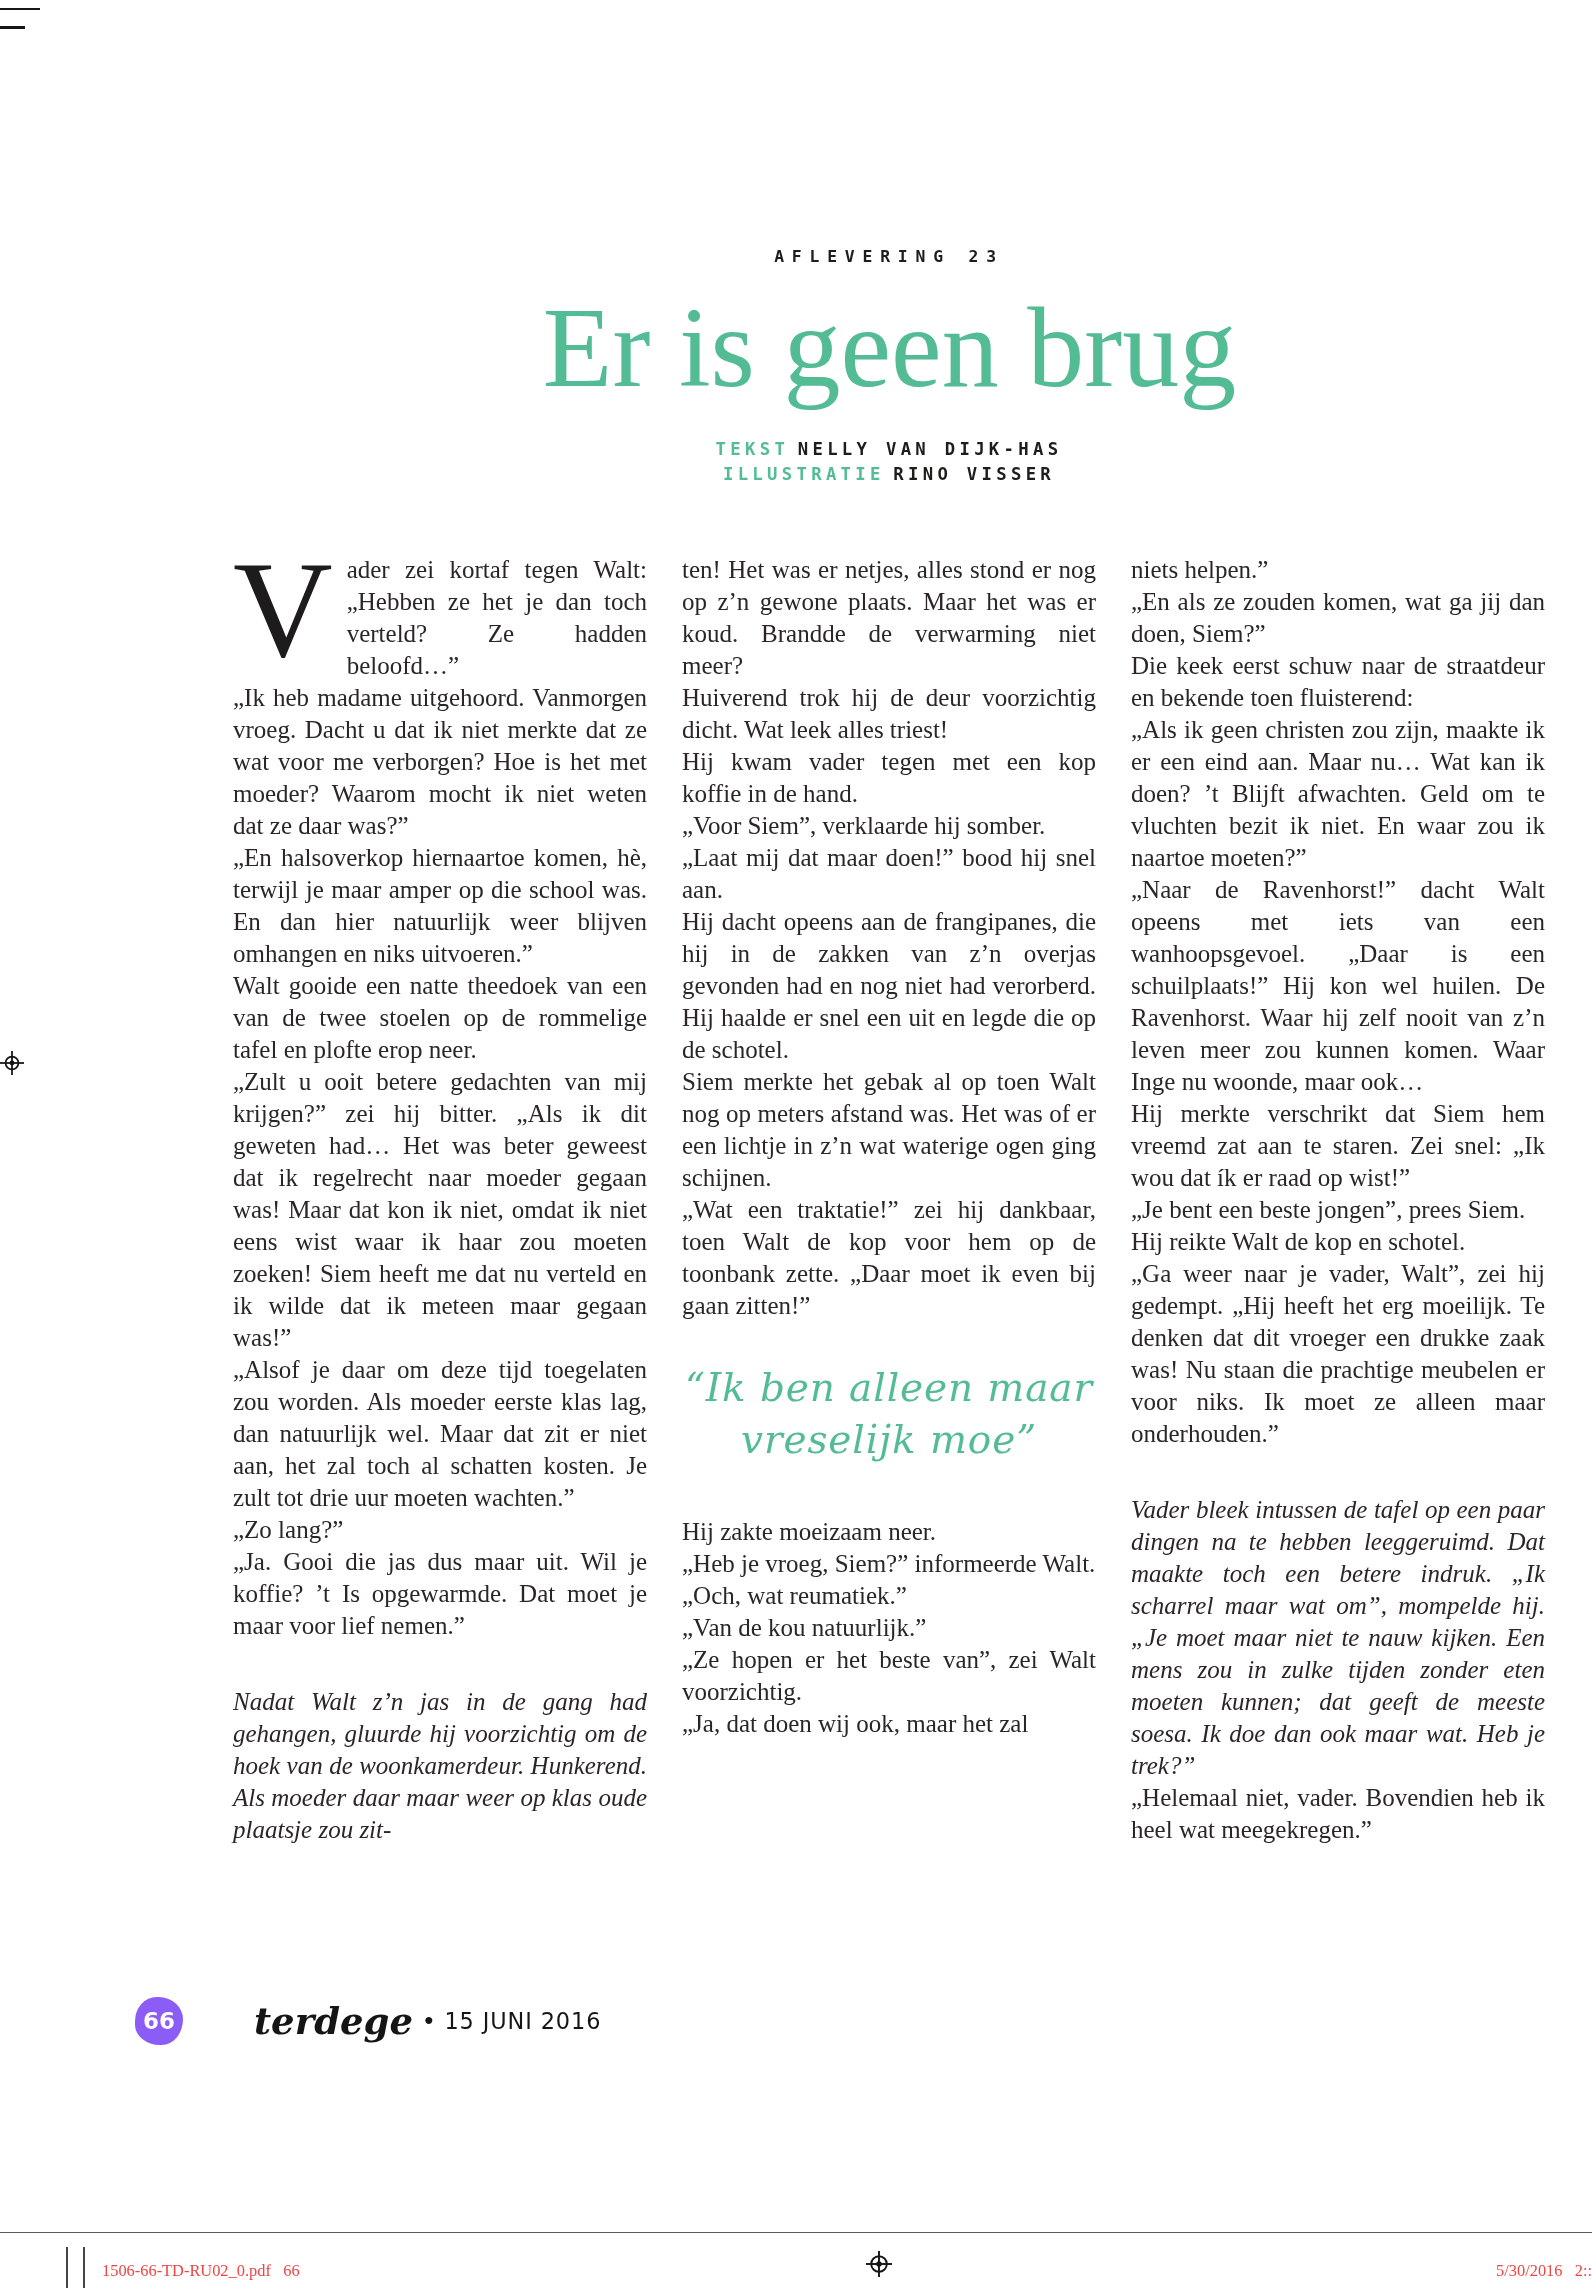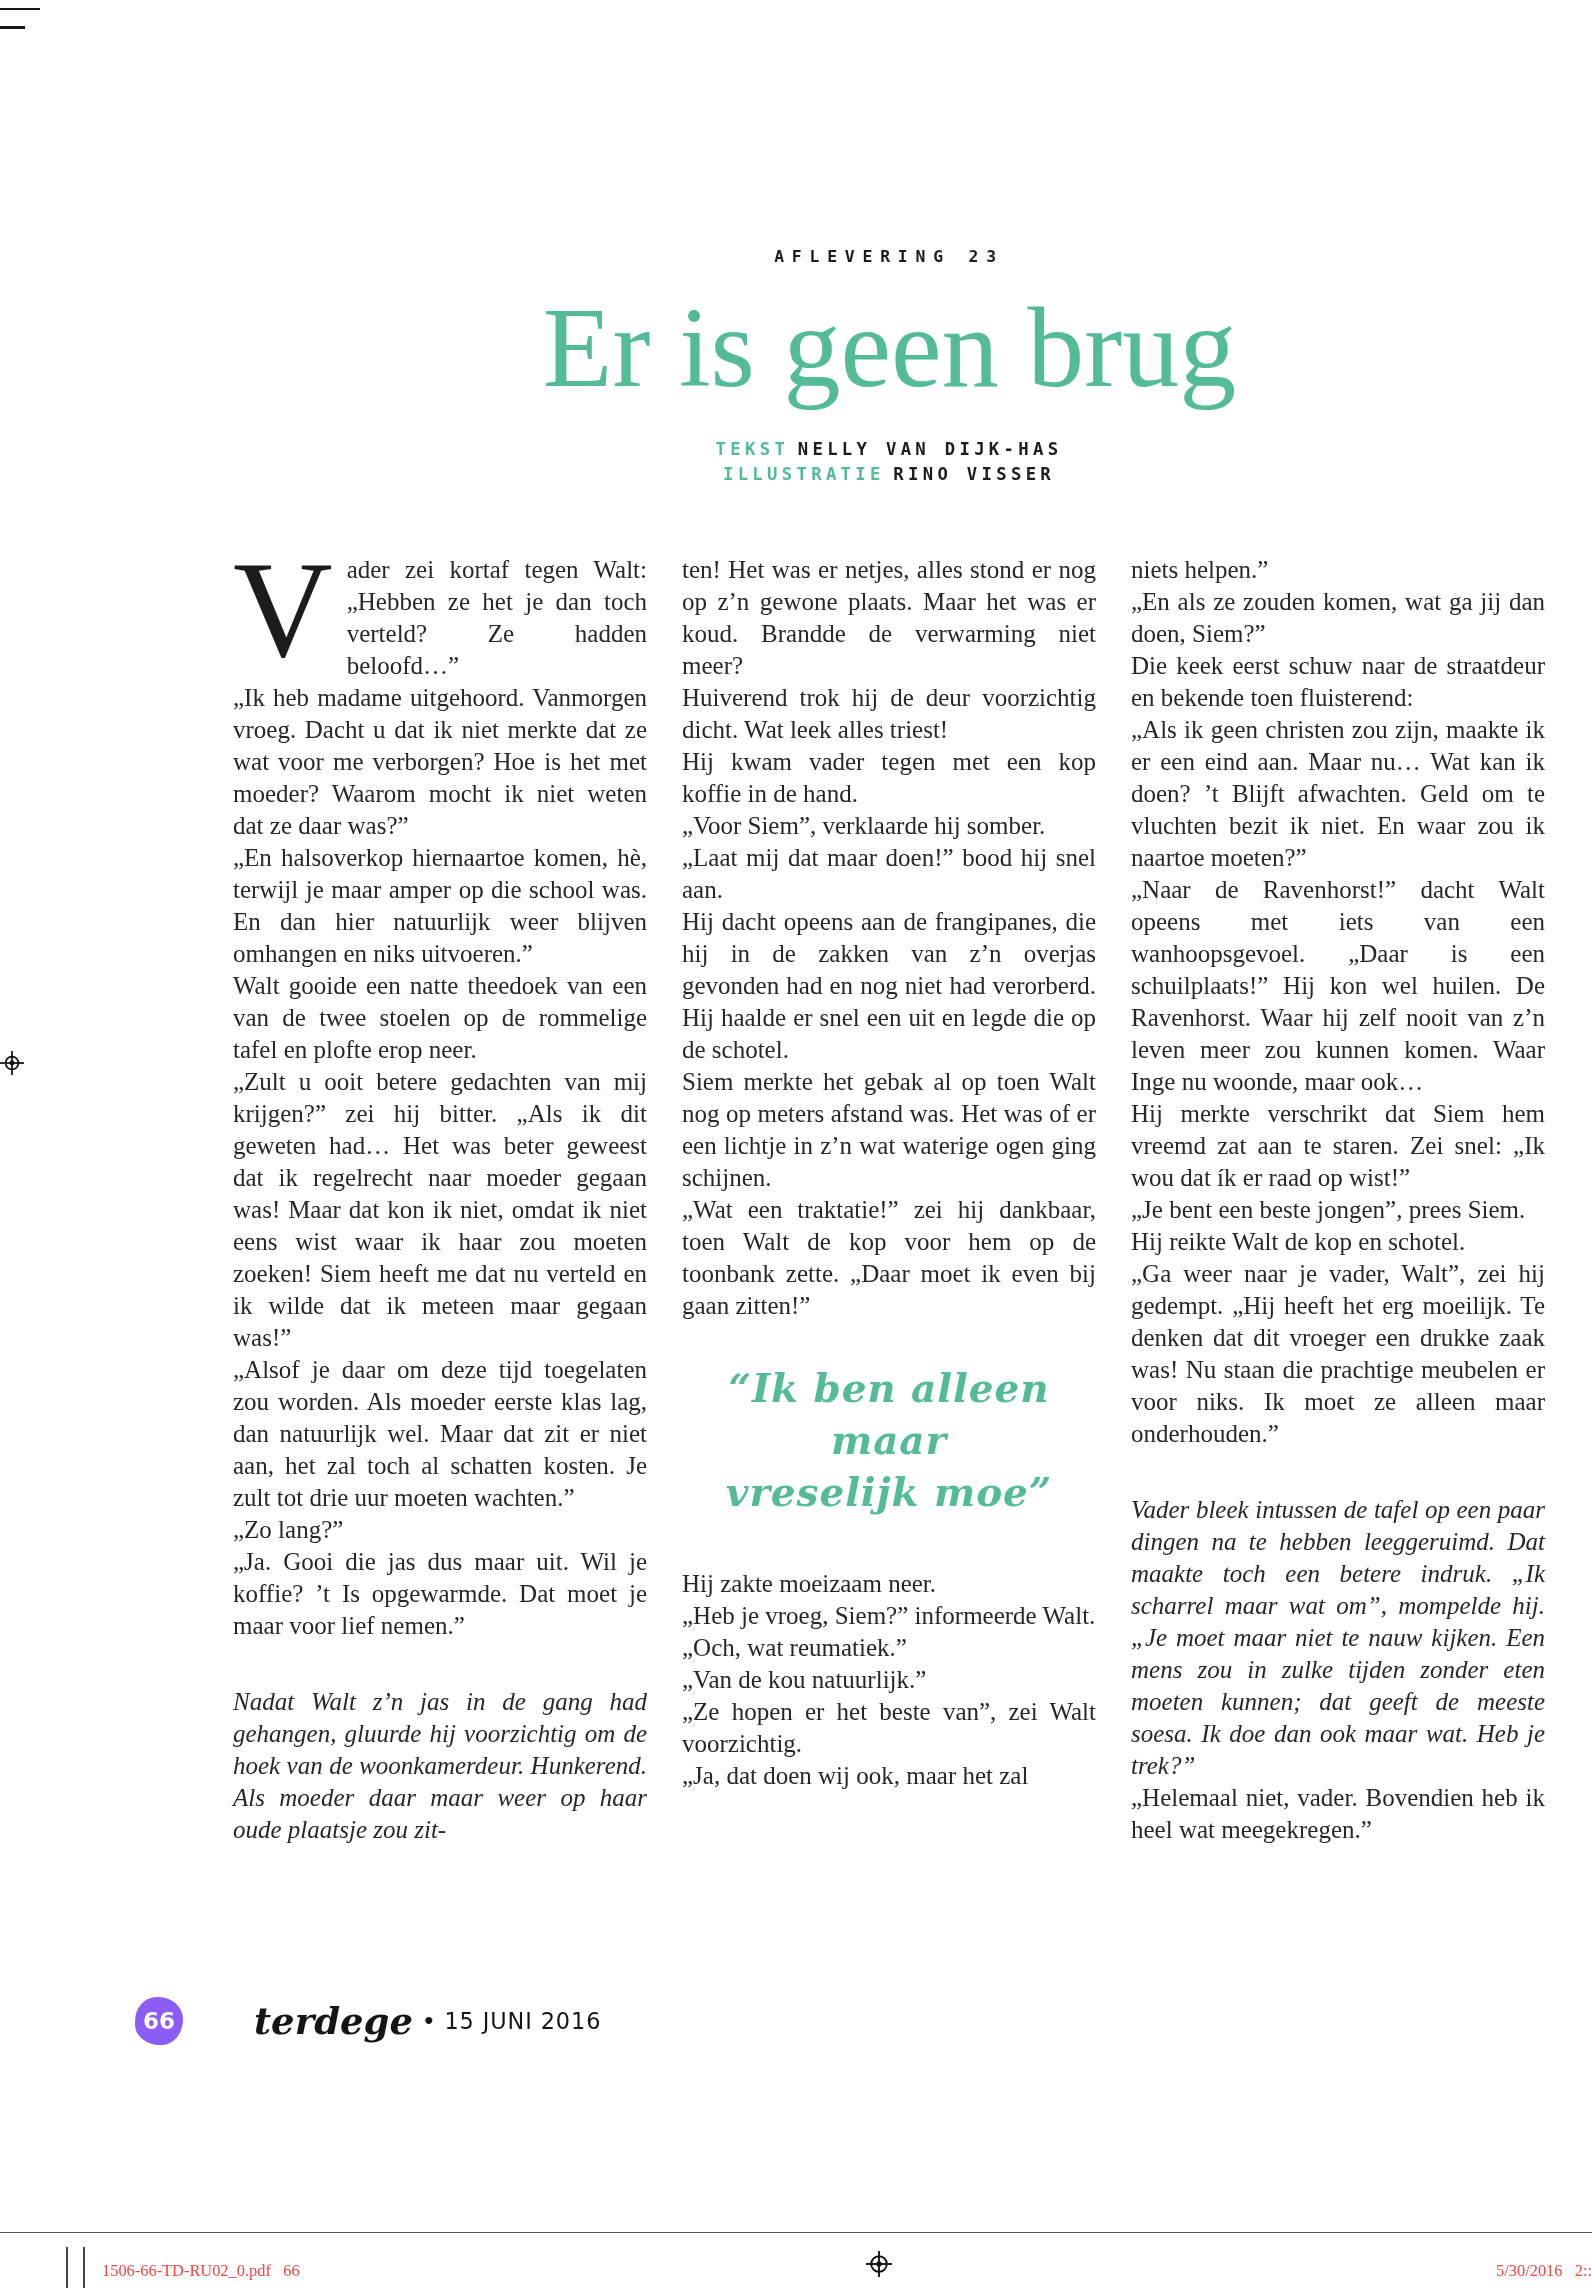--- a/index.html
+++ b/index.html
@@ -25,21 +25,21 @@
 
   
   .cols{position:absolute;left:233px;top:554px;width:1312px;display:flex;gap:35px;}
   .col{width:414px;font-size:25px;line-height:32px;text-align:justify;
        text-justify:inter-word;}
   .para{margin:0;}
   .para.gap{margin-top:44px;font-style:italic;}
   .dropcap{float:left;font-size:138px;line-height:98px;padding:7px 14px 0 0;color:#1d1b1b;}
 
   .pullquote{margin:40px 0 50px;text-align:center;font-family:"DejaVu Serif",serif;
-             font-style:italic;font-weight:700;font-size:39px;line-height:52px;
+             font-style:italic;font-weight:400;font-size:39px;line-height:52px;
              letter-spacing:0.9px;text-justify:auto;text-align:center;}
 
   
   .badge{position:absolute;left:135px;top:1997px;width:48px;height:48px;background:#8b5cf6;
          color:#ffffff;display:flex;align-items:center;justify-content:center;
          border-radius:47% 53% 46% 54% / 52% 48% 56% 44%;
          font-family:"DejaVu Sans",sans-serif;font-weight:700;font-size:23px;}
   .logo-row{position:absolute;left:235px;top:1999px;display:flex;align-items:center;gap:11.2px;
             color:#151515;margin-left:19px;}
   .logo{font-family:"DejaVu Serif",serif;font-style:italic;font-weight:700;font-size:37px;
@@ -86,21 +86,21 @@
   <div class="cols">
     <div class="col">
         <p class="para"><span class="dropcap">V</span>ader zei kortaf tegen Walt: „Hebben ze het je dan toch verteld? Ze hadden beloofd…”</p>
         <p class="para">„Ik heb madame uitgehoord. Vanmorgen vroeg. Dacht u dat ik niet merkte dat ze wat voor me verborgen? Hoe is het met moeder? Waarom mocht ik niet weten dat ze daar was?”</p>
         <p class="para">„En halsoverkop hiernaartoe komen, hè, terwijl je maar amper op die school was. En dan hier natuurlijk weer blijven omhangen en niks uitvoeren.”</p>
         <p class="para">Walt gooide een natte theedoek van een van de twee stoelen op de rommelige tafel en plofte erop neer.</p>
         <p class="para">„Zult u ooit betere gedachten van mij krijgen?” zei hij bitter. „Als ik dit geweten had… Het was beter geweest dat ik regelrecht naar moeder gegaan was! Maar dat kon ik niet, omdat ik niet eens wist waar ik haar zou moeten zoeken! Siem heeft me dat nu verteld en ik wilde dat ik meteen maar gegaan was!”</p>
         <p class="para">„Alsof je daar om deze tijd toegelaten zou worden. Als moeder eerste klas lag, dan natuurlijk wel. Maar dat zit er niet aan, het zal toch al schatten kosten. Je zult tot drie uur moeten wachten.”</p>
         <p class="para">„Zo lang?”</p>
         <p class="para">„Ja. Gooi die jas dus maar uit. Wil je koffie? ’t Is opgewarmde. Dat moet je maar voor lief nemen.”</p>
-        <p class="para gap">Nadat Walt z’n jas in de gang had gehangen, gluurde hij voorzichtig om de hoek van de woonkamerdeur. Hunkerend. Als moeder daar maar weer op haar oude plaatsje zou zit-</p>
+        <p class="para gap">Nadat Walt z’n jas in de gang had gehangen, gluurde hij voorzichtig om de hoek van de woonkamerdeur. Hunkerend. Als moeder daar maar weer op klas oude plaatsje zou zit-</p>
       </div>
     <div class="col">
       <div>
           <p class="para">ten! Het was er netjes, alles stond er nog op z’n gewone plaats. Maar het was er koud. Brandde de verwarming niet meer?</p>
           <p class="para">Huiverend trok hij de deur voorzichtig dicht. Wat leek alles triest!</p>
           <p class="para">Hij kwam vader tegen met een kop koffie in de hand.</p>
           <p class="para">„Voor Siem”, verklaarde hij somber.</p>
           <p class="para">„Laat mij dat maar doen!” bood hij snel aan.</p>
           <p class="para">Hij dacht opeens aan de frangipanes, die hij in de zakken van z’n overjas gevonden had en nog niet had verorberd. Hij haalde er snel een uit en legde die op de schotel.</p>
           <p class="para">Siem merkte het gebak al op toen Walt nog op meters afstand was. Het was of er een lichtje in z’n wat waterige ogen ging schijnen.</p>

